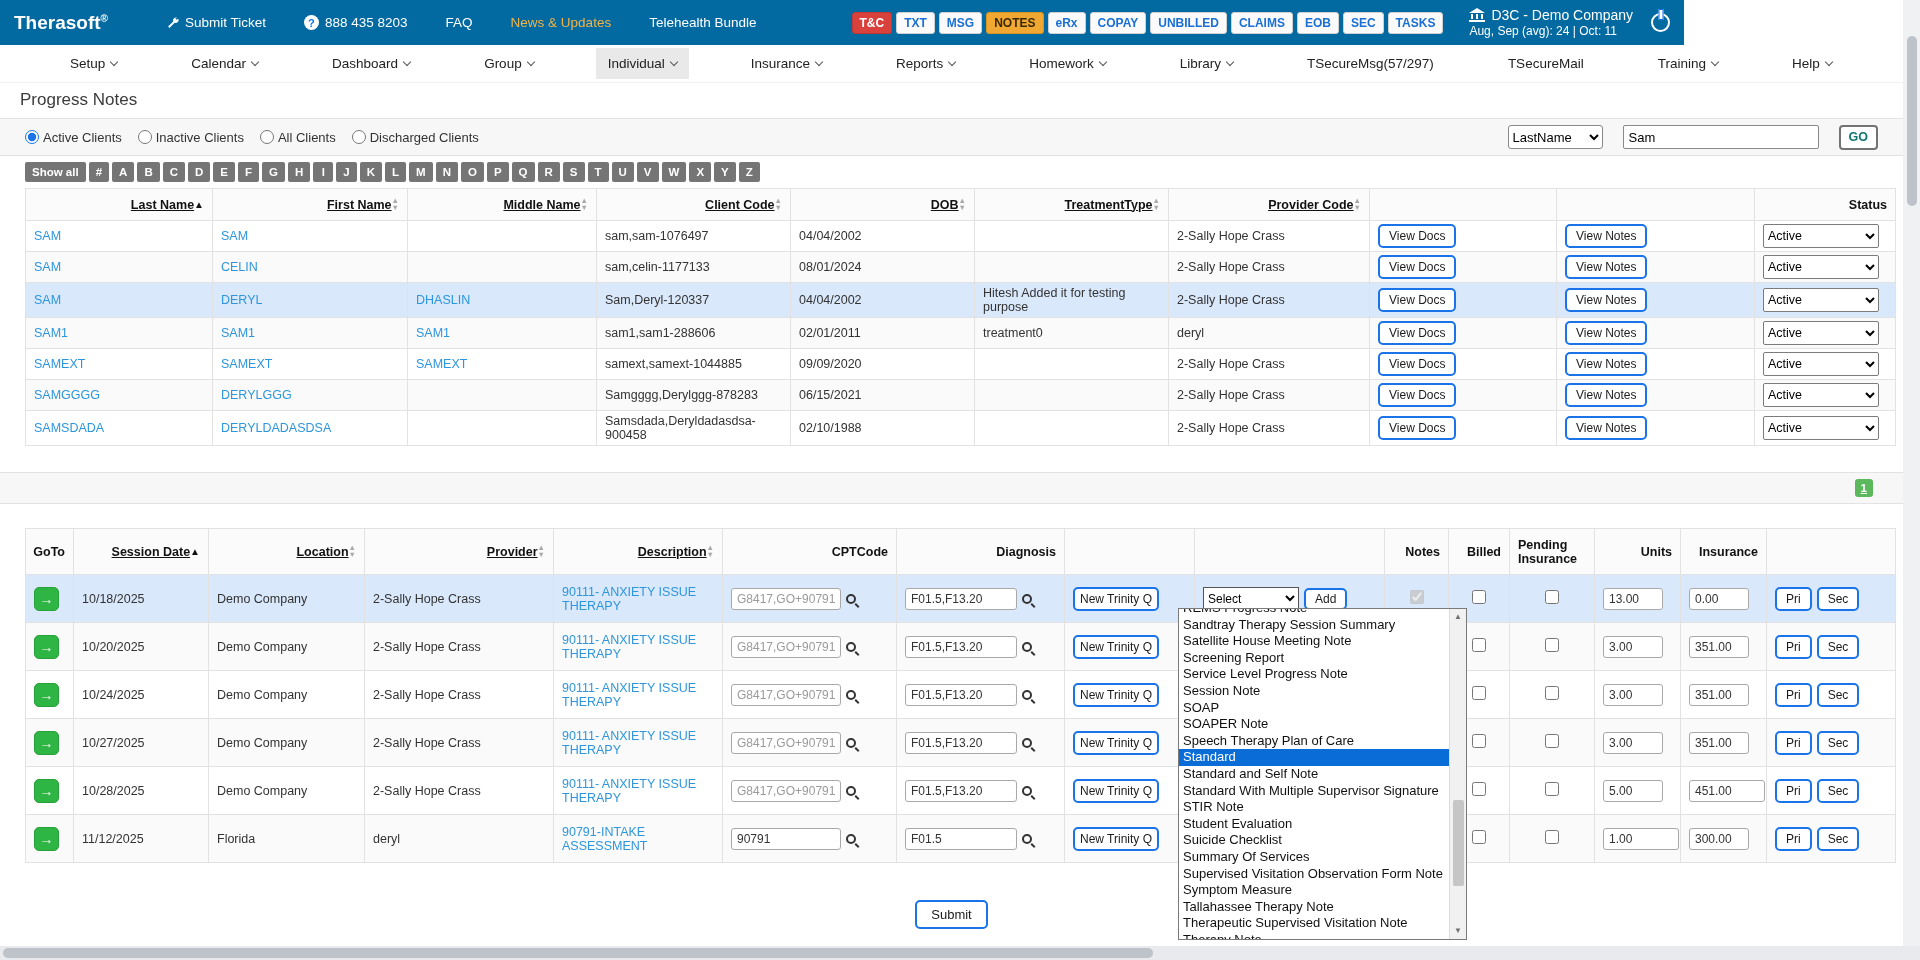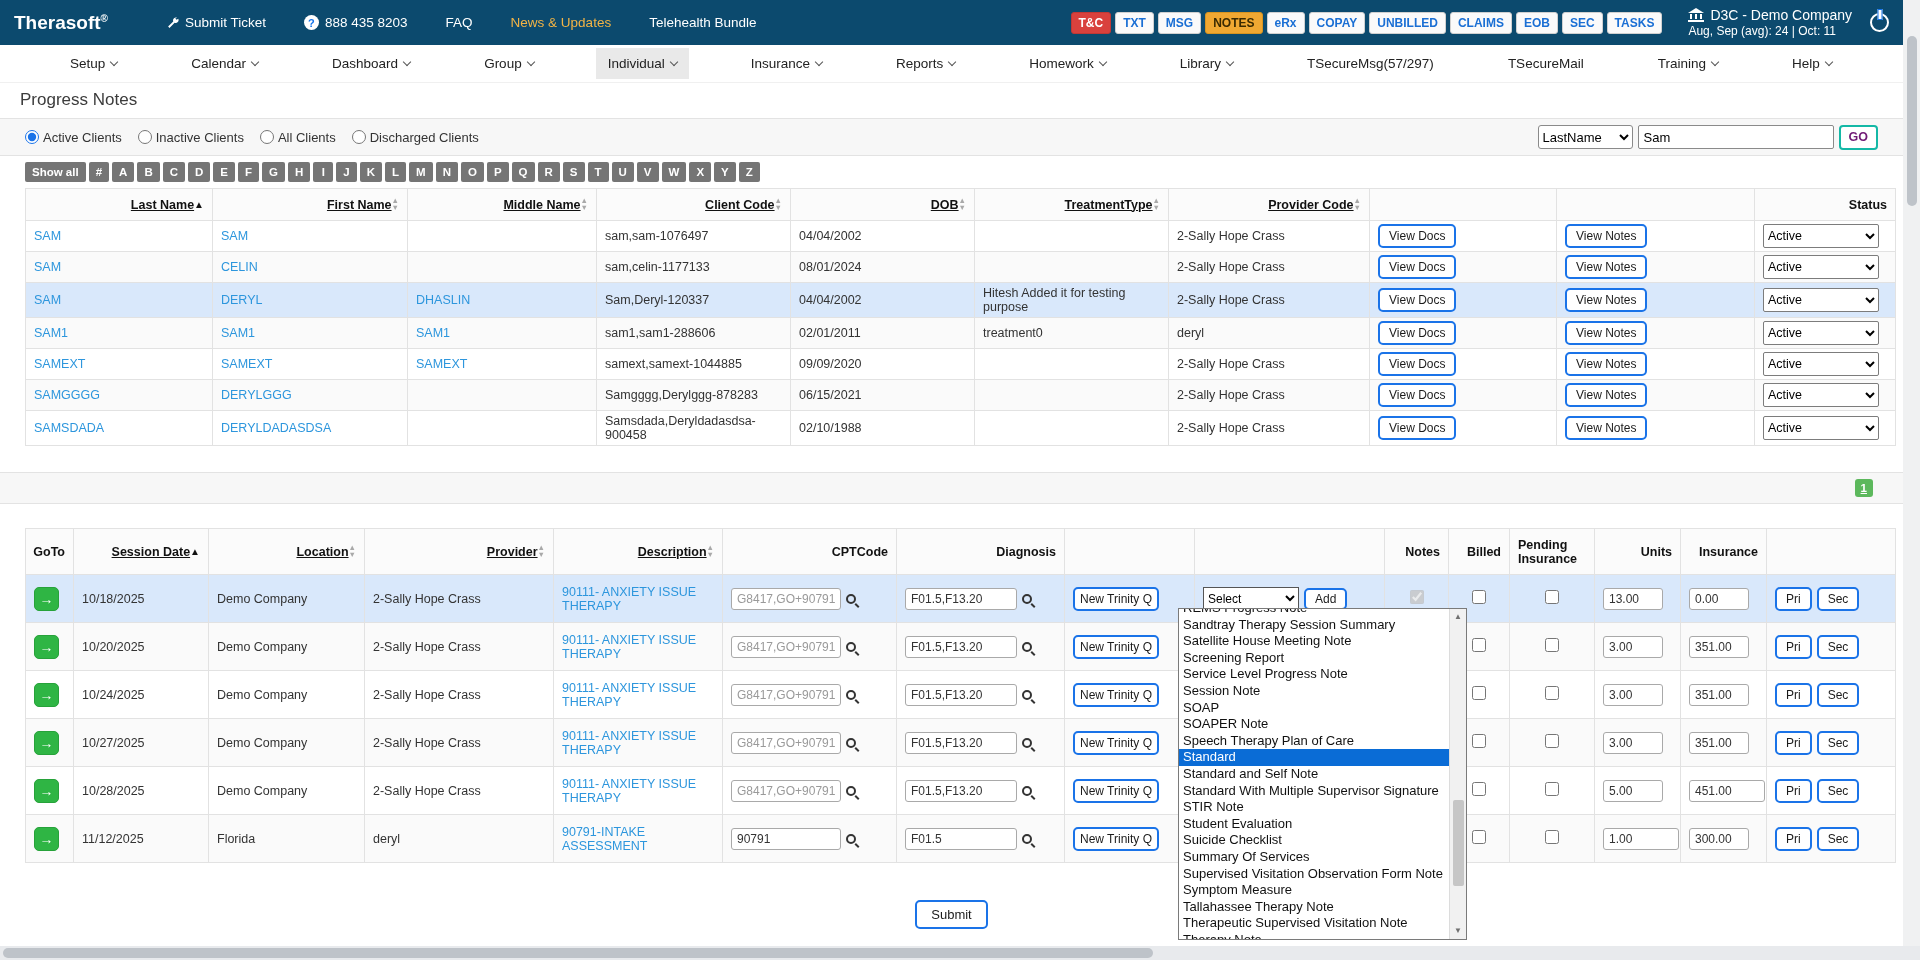--- a/index.html
+++ b/index.html
@@ -1,21 +1,21 @@
 <!DOCTYPE html>
 <html><head>
 <meta charset="utf-8">
 <style>
   * { box-sizing: border-box; margin: 0; padding: 0; }
   html,body { width:1920px; height:960px; overflow:hidden; background:#fff;
     font-family:"Liberation Sans", sans-serif; color:#333; }
   .page { position:relative; width:1920px; height:960px; }
 
   
-  .topbar { position:absolute; left:0; top:0; width:1903px; height:45px; background:#0c4a6e;
+  .topbar { position:absolute; left:0; top:0; width:1684px; height:45px; background:#0369a1;
     display:flex; align-items:center; color:#fff; padding:0 14px; }
   .logo { font-size:19px; font-weight:bold; margin-right:58px; }
   .logo sup { font-size:10px; }
   .top-links { display:flex; align-items:center; gap:38px; font-size:13.5px; }
   .top-link { display:flex; align-items:center; gap:6px; cursor:pointer; white-space:nowrap; }
   .top-link.news { color:#f3b445; }
   .qmark { display:inline-flex; width:15px; height:15px; border-radius:50%; background:#fff;
     color:#1273eb; font-size:11px; font-weight:bold; align-items:center; justify-content:center; }
   .badges { display:flex; align-items:center; gap:4px; margin-left:auto; }
   .badge { font-size:12px; font-weight:bold; padding:3px 7px; border-radius:3px;
@@ -41,25 +41,25 @@
 
   .page-title { position:absolute; left:20px; top:90px; font-size:17px; color:#3c3c3c; }
 
   
   .filter-bar { position:absolute; left:0; top:118px; width:1903px; height:38px; background:#f7f7f7;
     border-top:1px solid #e3e3e3; border-bottom:1px solid #e3e3e3; display:flex; align-items:center;
     padding:0 25px; }
   .radio-group { display:flex; align-items:center; gap:16px; font-size:13px; }
   .radio-item { display:flex; align-items:center; gap:4px; cursor:pointer; }
   .radio-item input { accent-color:#1a73e8; width:14px; height:14px; }
-  .search-zone { margin-left:auto; display:flex; align-items:center; gap:5px; }
+  .search-zone { margin-left:auto; display:flex; align-items:center; gap:20px; }
   .search-zone select { width:95px; height:24px; font-size:13px; border:1px solid #8a8a8a; border-radius:3px; background:#fff; }
   .search-zone input { width:196px; height:24px; font-size:13px; border:1px solid #8a8a8a; border-radius:2px; padding:0 5px; }
-  .go-btn { height:25px; padding:0 8px; background:#fff; border:2px solid #14b8a6; border-radius:4px;
-    font-size:12.5px; font-weight:bold; color:#701a75; cursor:pointer; }
+  .go-btn { height:25px; padding:0 8px; background:#fff; border:2px solid #737373; border-radius:4px;
+    font-size:12.5px; font-weight:bold; color:#0f766e; cursor:pointer; }
 
   
   .alpha-bar { position:absolute; left:25px; top:162px; display:flex; gap:3px; }
   .alpha-btn { background:#757575; color:#fff; font-size:11.5px; font-weight:bold; padding:4px 7px;
     border-radius:2px; cursor:pointer; min-width:20px; text-align:center; }
 
   
   table { border-collapse:collapse; table-layout:fixed; background:#fff; }
   th, td { border:1px solid #e2e2e2; font-size:12.5px; padding:3px 8px; overflow:hidden; }
   th { background:#fbfbfb; text-align:left; color:#111; font-weight:bold; }

